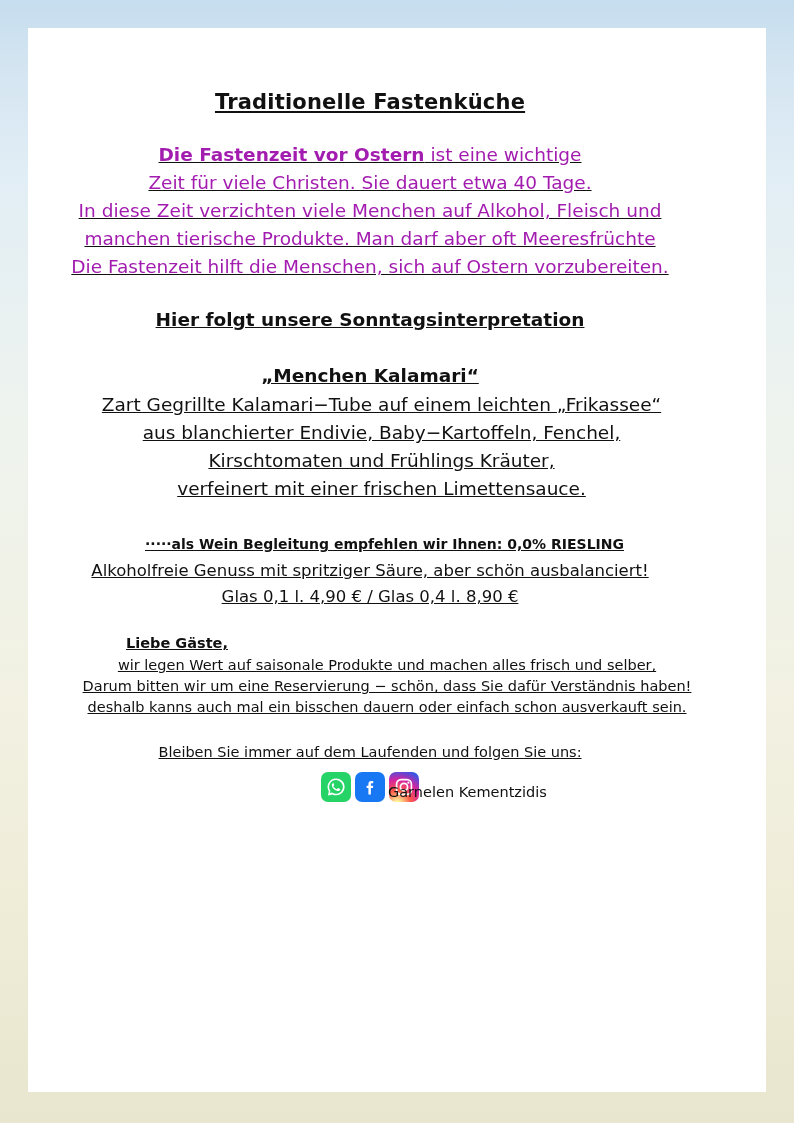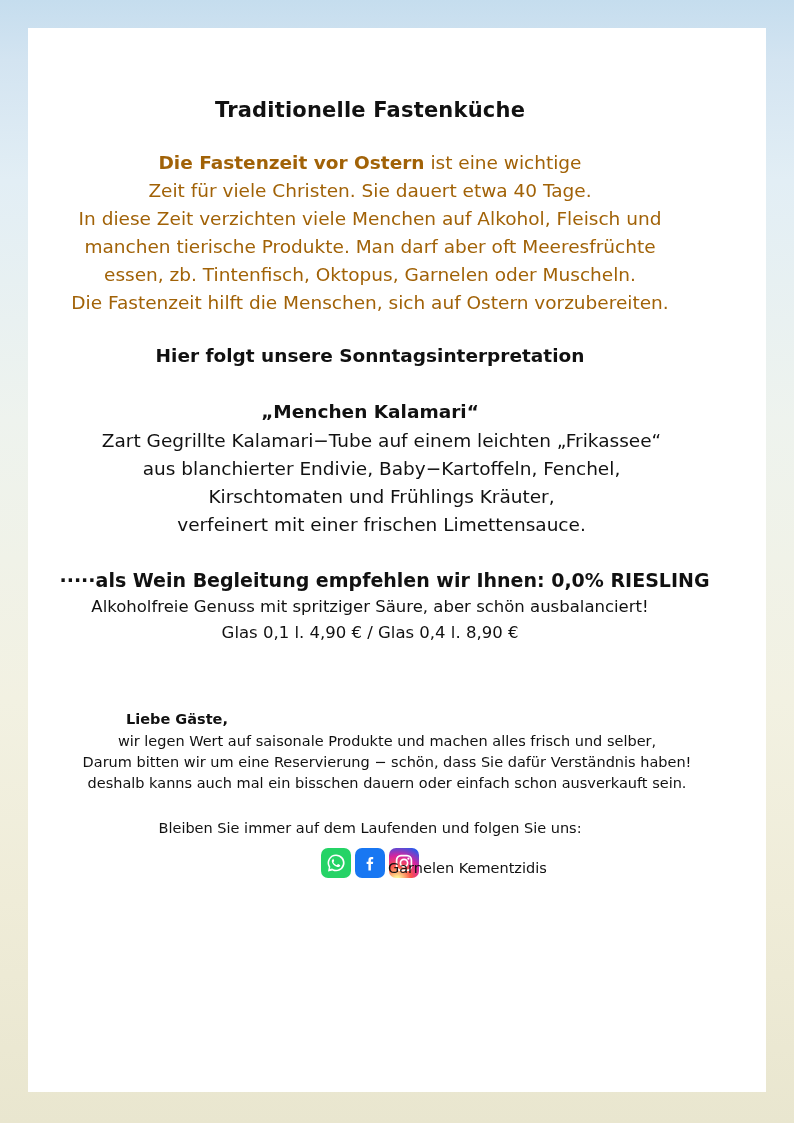--- a/index.html
+++ b/index.html
@@ -38,39 +38,40 @@
     width: 738px;
     height: 1064px;
     background: #ffffff;
     box-sizing: border-box;
     padding: 0;
   }
 
   .content {
     position: absolute;
     left: 0;
-    top: 8px;
+    top: 0;
     width: 684px;
     text-align: center;
     color: #111111;
+    text-decoration: underline;
   }
 
   .title {
     font-size: 21px;
     font-weight: bold;
     letter-spacing: 0.2px;
     margin-top: 62px;
     line-height: 1.2;
   }
 
   .intro {
     margin-top: 26px;
     font-size: 18.5px;
     line-height: 28px;
-    color: #a16207;
+    color: #a21caf;
   }
   .intro b {
     font-weight: bold;
   }
   .intro .line {
     display: block;
     white-space: nowrap;
   }
 
   .subheading {
@@ -93,38 +94,38 @@
     line-height: 28px;
   }
   .dish-desc .line {
     display: block;
     white-space: nowrap;
     padding-left: 23px;
   }
 
   .wine-head {
     margin-top: 30px;
-    font-size: 19px;
+    font-size: 14px;
     font-weight: bold;
     line-height: 22px;
     margin-left: 29px;
   }
   .wine-desc {
     margin-top: 3px;
     font-size: 16.5px;
     line-height: 25px;
   }
   .wine-prices {
     margin-top: 1px;
     font-size: 16.5px;
     line-height: 25px;
   }
 
   .guests {
-    margin-top: 64px;
+    margin-top: 24px;
     text-align: center;
     padding-left: 34px;
   }
   .guests-title {
     font-size: 14.5px;
     font-weight: bold;
     line-height: 20px;
     text-align: center;
     margin-left: -420px;
   }
@@ -194,21 +195,20 @@
   <div class="sheet">
     <div class="content">
 
       <div class="title">Traditionelle Fastenküche</div>
 
       <div class="intro">
         <span class="line"><b>Die Fastenzeit vor Ostern</b><span> ist eine wichtige</span></span>
         <span class="line">Zeit für viele Christen. Sie dauert etwa 40 Tage.</span>
         <span class="line">In diese Zeit verzichten viele Menchen auf Alkohol, Fleisch und</span>
         <span class="line">manchen tierische Produkte. Man darf aber oft Meeresfrüchte</span>
-        <span class="line">essen, zb. Tintenfisch, Oktopus, Garnelen oder Muscheln.</span>
         <span class="line">Die Fastenzeit hilft die Menschen, sich auf Ostern vorzubereiten.</span>
       </div>
 
       <div class="subheading">Hier folgt unsere Sonntagsinterpretation</div>
 
       <div class="dish-title">„Menchen Kalamari“</div>
 
       <div class="dish-desc">
         <span class="line">Zart Gegrillte Kalamari−Tube auf einem leichten „Frikassee“</span>
         <span class="line">aus blanchierter Endivie, Baby−Kartoffeln, Fenchel,</span>

